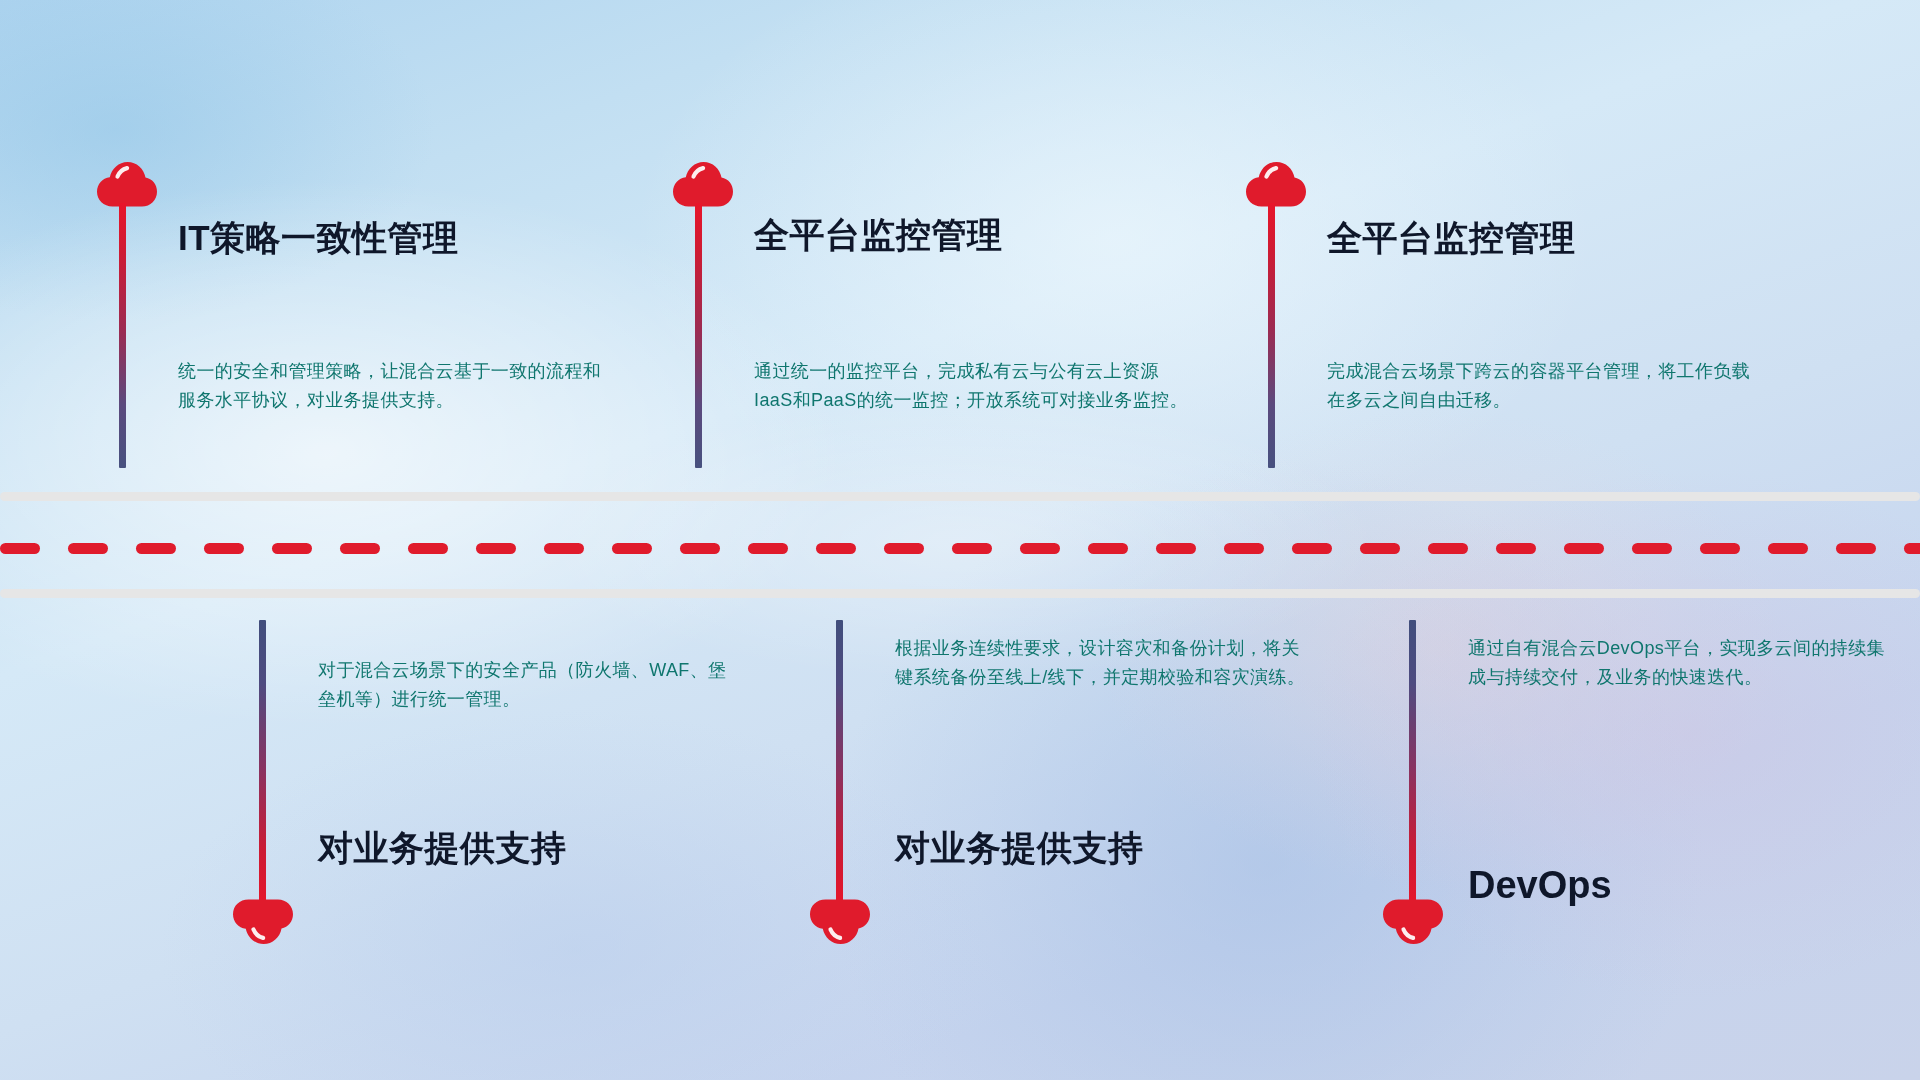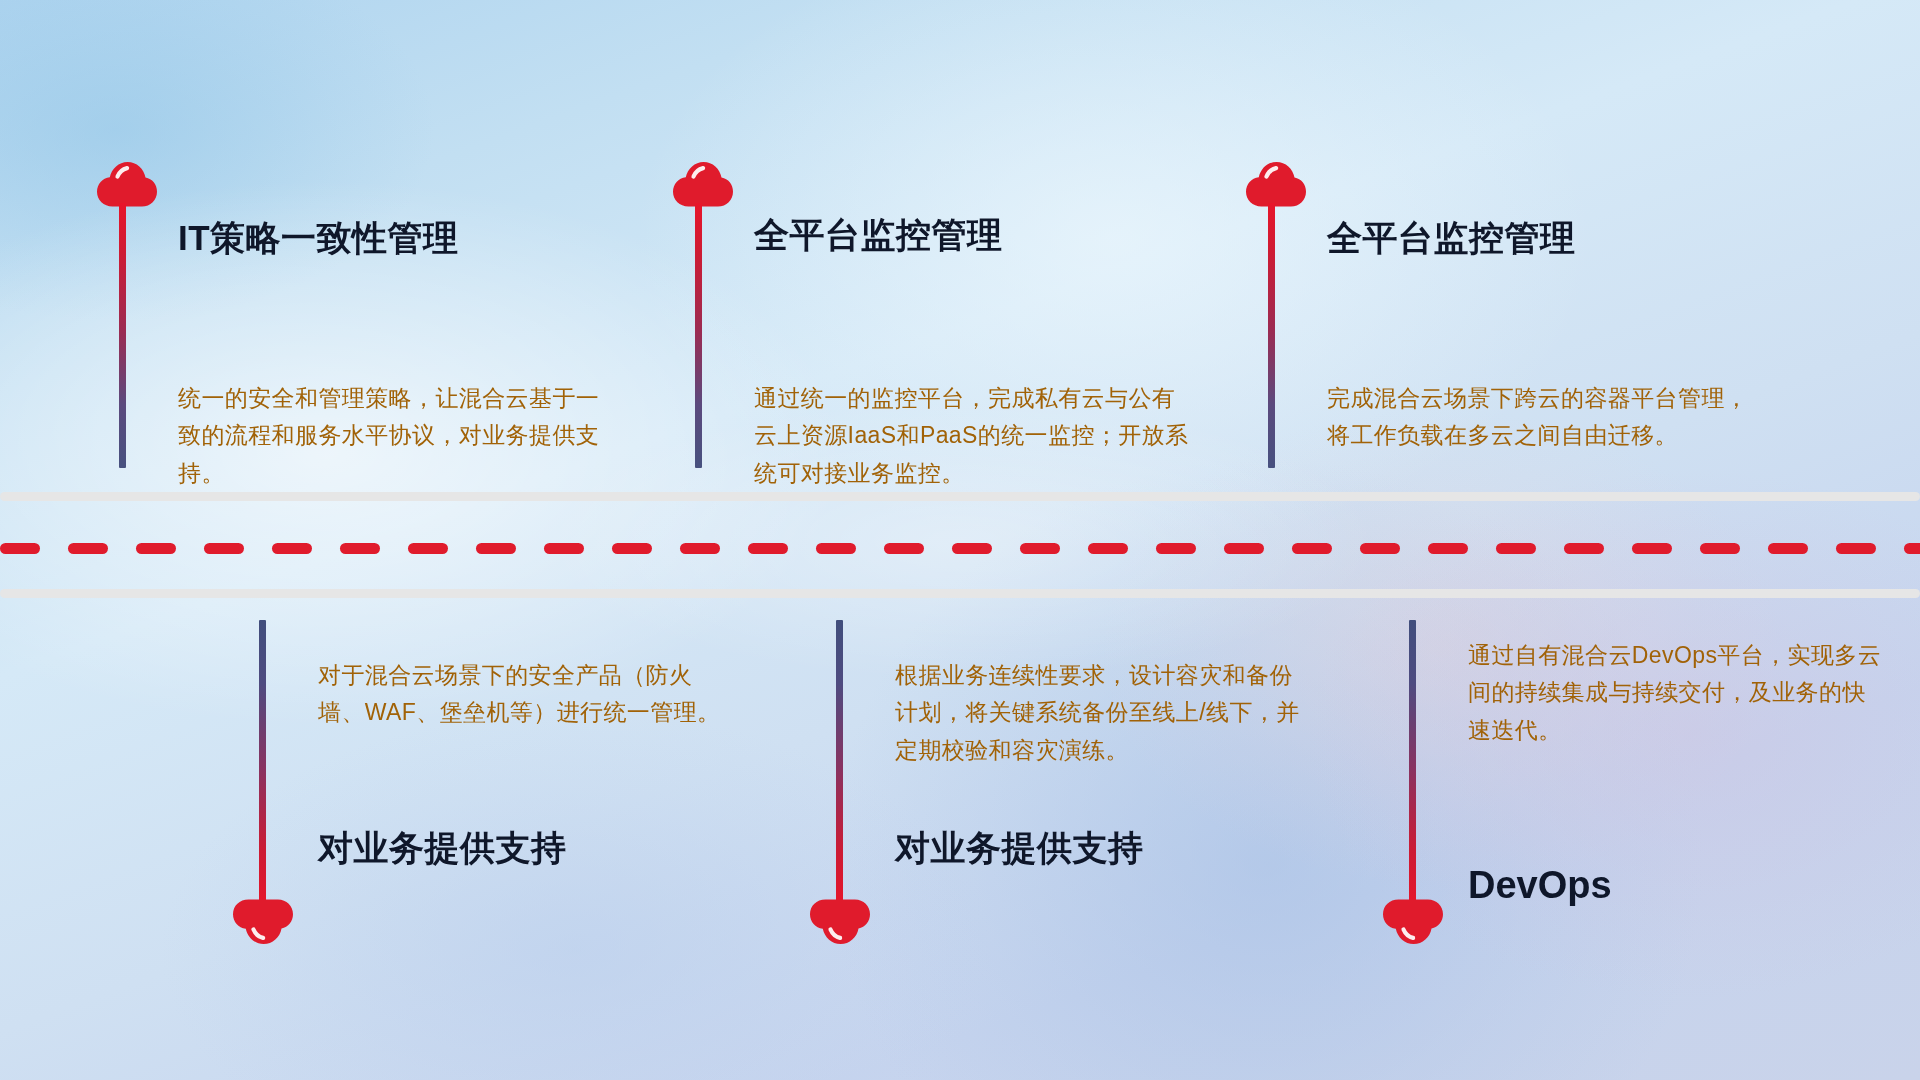--- a/index.html
+++ b/index.html
@@ -63,26 +63,25 @@
     color:#0f172a;
     letter-spacing:0.5px;
     white-space:nowrap;
     line-height:1.2;
   }
   .heading-latin{font-size:38px;letter-spacing:0px;}
 
   
   .body{
     position:absolute;
-    font-size:23px;
+    font-size:18px;
     line-height:1.62;
-    color:#a16207;
+    color:#0f766e;
     letter-spacing:0.4px;
     font-weight:400;
-    margin-top:23px;
   }
   .body p{margin:0;}
 
   
   .rule{
     position:absolute;left:0;width:1920px;height:9px;border-radius:6px;
     background:#e6e6e6;
   }
   .rule-top{top:492px;}
   .rule-bottom{top:589px;}
@@ -184,21 +183,21 @@
       <div class="dash"></div>
       <div class="dash"></div>
       <div class="dash"></div>
       <div class="dash"></div>
       <div class="dash"></div>
     </div>
   <div class="rule rule-bottom"></div>
 
   <div class="col">
     <div class="stem stem-bottom" style="left:259px;top:620px;height:288px;"></div>
-    <div class="body" style="left:318px;top:634px;width:420px;">
+    <div class="body" style="left:318px;top:656px;width:420px;">
       <p>对于混合云场景下的安全产品（防火墙、WAF、堡垒机等）进行统一管理。</p>
     </div>
     <div class="heading" style="left:318px;top:827px;">对业务提供支持</div>
     <div class="cloud cloud-down" style="left:232px;top:898px;">
       <svg viewBox="0 0 62 48" xmlns="http://www.w3.org/2000/svg">
         <path d="M16.5 46.5C7.6 46.5 1 40.2 1 31.8c0-7.6 5.4-13.6 12.8-14.5C15.6 8.6 22.8 2 31.6 2c9 0 16.4 6.8 17.9 15.6C56.3 18.8 61 24.6 61 31.7c0 8.2-6.4 14.8-15.1 14.8H16.5z" fill="#e01b2c"></path>
         <path d="M21.5 16.5c1.8-4.3 5.4-7.4 9.6-8.4" fill="none" stroke="#ffffff" stroke-width="4.2" stroke-linecap="round" opacity="0.92"></path>
       </svg>
     </div>
   </div>
@@ -212,21 +211,21 @@
     <div class="cloud cloud-down" style="left:809px;top:898px;">
       <svg viewBox="0 0 62 48" xmlns="http://www.w3.org/2000/svg">
         <path d="M16.5 46.5C7.6 46.5 1 40.2 1 31.8c0-7.6 5.4-13.6 12.8-14.5C15.6 8.6 22.8 2 31.6 2c9 0 16.4 6.8 17.9 15.6C56.3 18.8 61 24.6 61 31.7c0 8.2-6.4 14.8-15.1 14.8H16.5z" fill="#e01b2c"></path>
         <path d="M21.5 16.5c1.8-4.3 5.4-7.4 9.6-8.4" fill="none" stroke="#ffffff" stroke-width="4.2" stroke-linecap="round" opacity="0.92"></path>
       </svg>
     </div>
   </div>
 
   <div class="col">
     <div class="stem stem-bottom" style="left:1409px;top:620px;height:288px;"></div>
-    <div class="body" style="left:1468px;top:614px;width:420px;">
+    <div class="body" style="left:1468px;top:634px;width:420px;">
       <p>通过自有混合云DevOps平台，实现多云间的持续集成与持续交付，及业务的快速迭代。</p>
     </div>
     <div class="heading heading-latin" style="left:1468px;top:863px;">DevOps</div>
     <div class="cloud cloud-down" style="left:1382px;top:898px;">
       <svg viewBox="0 0 62 48" xmlns="http://www.w3.org/2000/svg">
         <path d="M16.5 46.5C7.6 46.5 1 40.2 1 31.8c0-7.6 5.4-13.6 12.8-14.5C15.6 8.6 22.8 2 31.6 2c9 0 16.4 6.8 17.9 15.6C56.3 18.8 61 24.6 61 31.7c0 8.2-6.4 14.8-15.1 14.8H16.5z" fill="#e01b2c"></path>
         <path d="M21.5 16.5c1.8-4.3 5.4-7.4 9.6-8.4" fill="none" stroke="#ffffff" stroke-width="4.2" stroke-linecap="round" opacity="0.92"></path>
       </svg>
     </div>
   </div>

